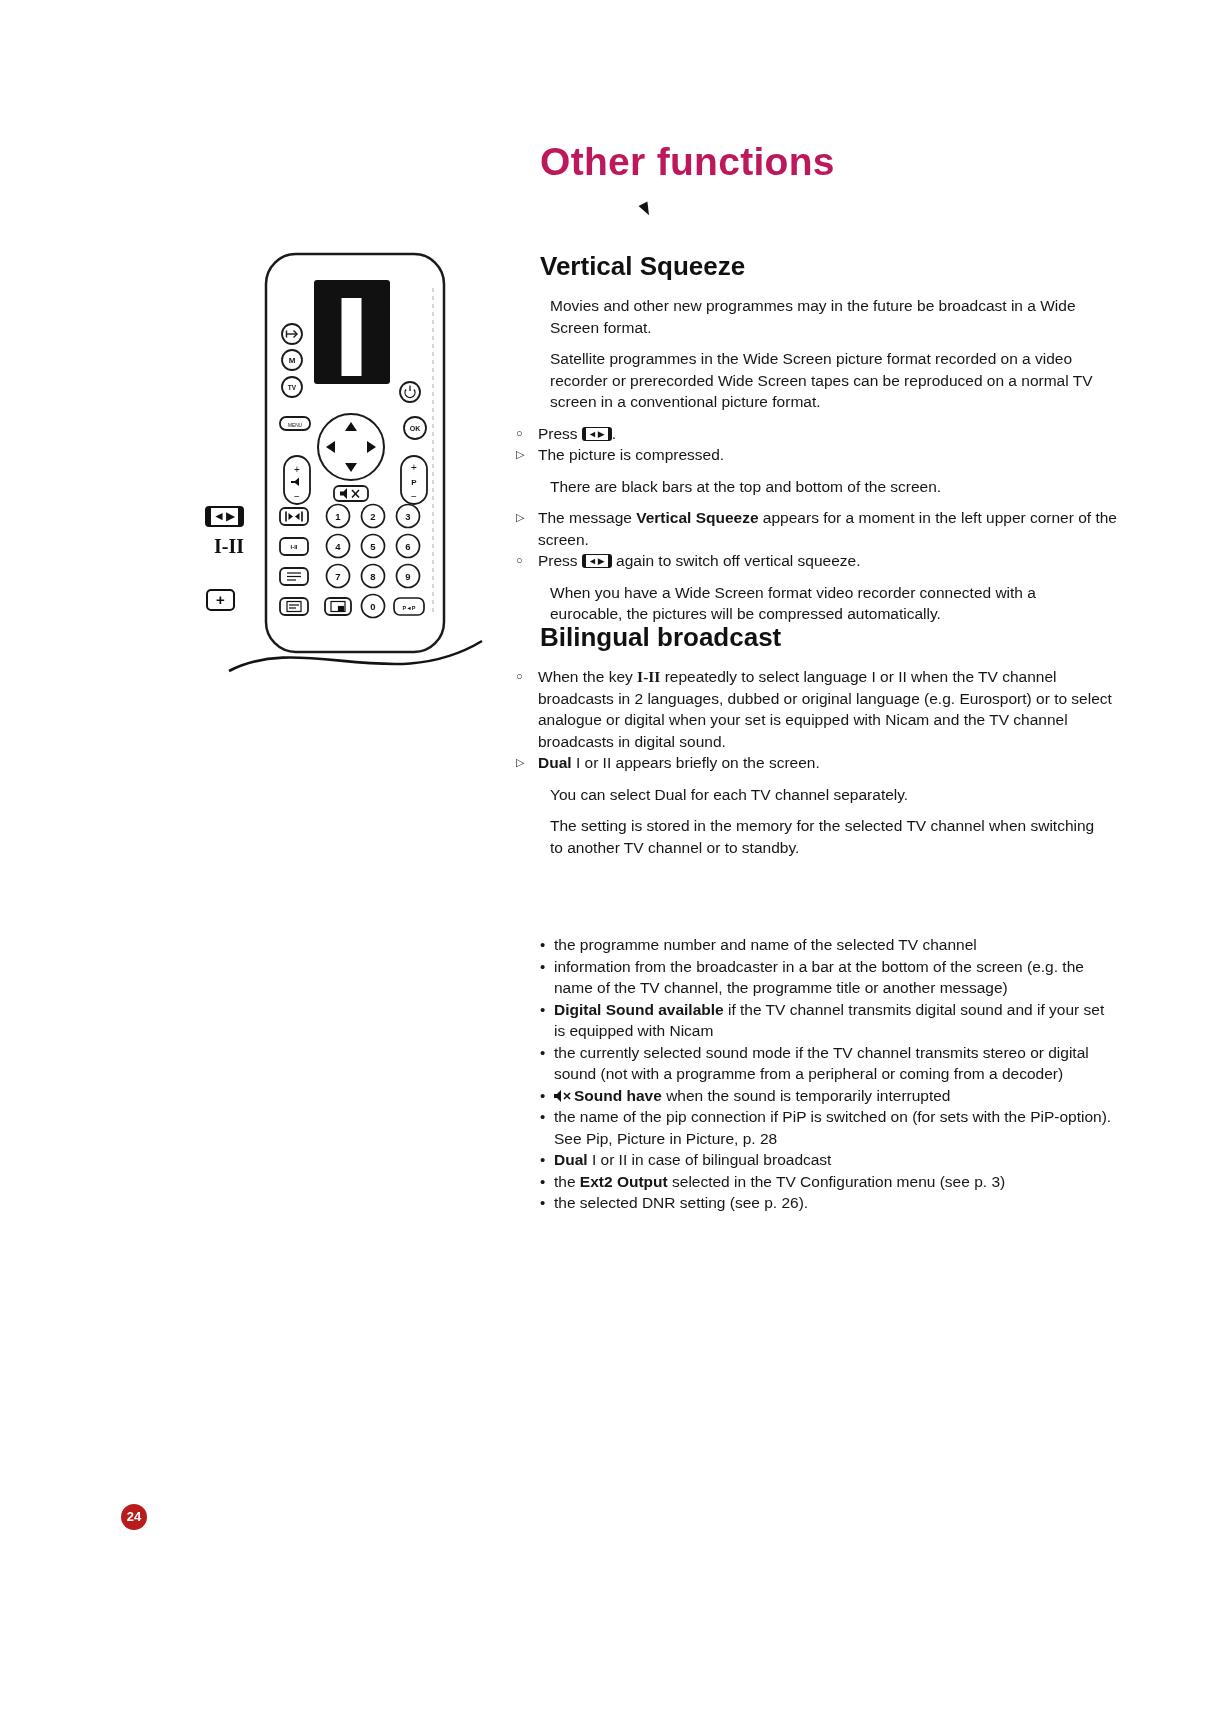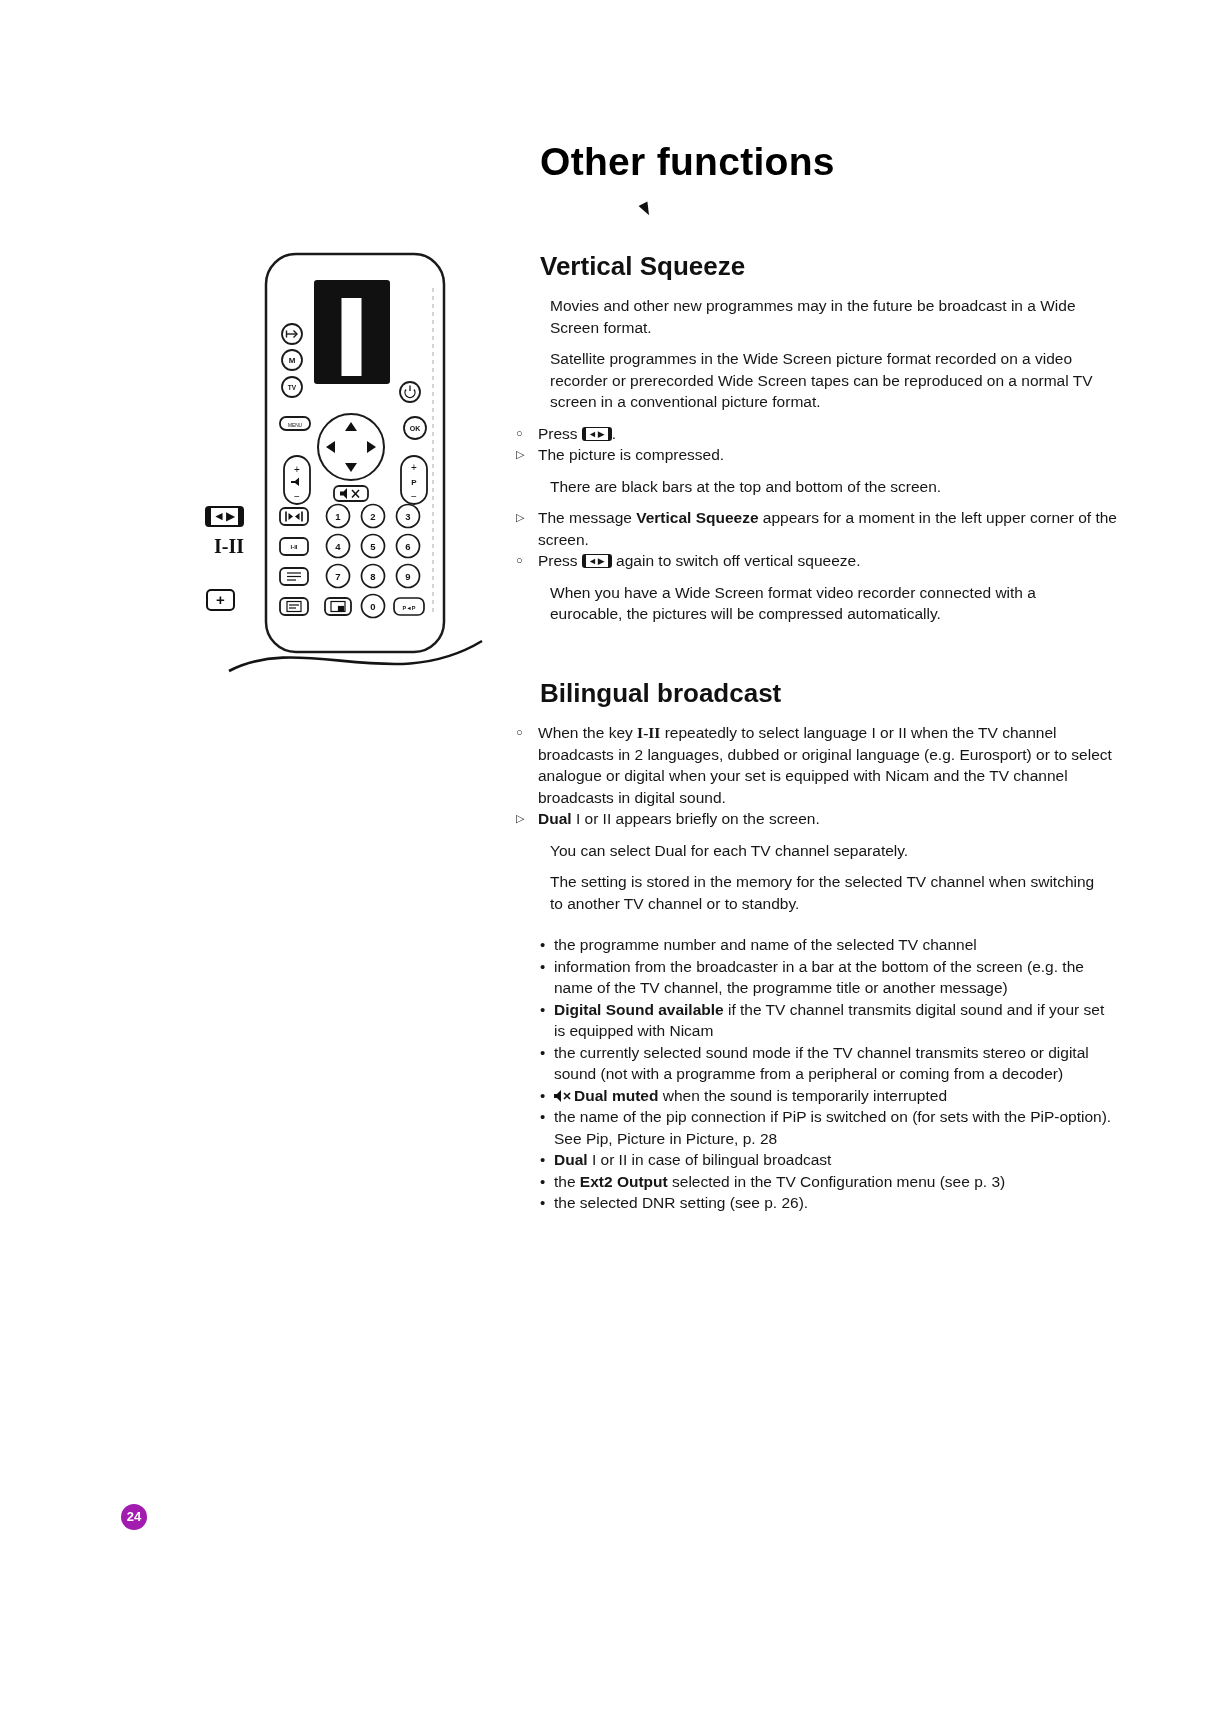--- a/index.html
+++ b/index.html
@@ -2,21 +2,21 @@
 <html><head>
 <meta charset="utf-8">
 <style>
   html,body{margin:0;padding:0;}
   body{
     width:1221px;height:1710px;position:relative;background:#ffffff;
     font-family:"Liberation Sans",sans-serif;color:#161616;
     -webkit-font-smoothing:antialiased;overflow:hidden;
   }
   .sec{position:absolute;left:540px;width:578px;}
-  h1{font-size:39px;font-weight:700;margin:0;letter-spacing:.3px;color:#000000;}
+  h1{font-size:39px;font-weight:700;margin:0;letter-spacing:.3px;color:#be185d;}
   h2{font-size:26px;font-weight:700;margin:0 0 13px 0;color:#111;}
   .bd{font-size:15.5px;line-height:21.5px;}
   .line{margin:10px;}
   .b{display:flex;align-items:flex-start;}
   .m{flex:0 0 22px;margin-left:-24px;font-size:11px;line-height:21.5px;color:#161616;}
   .t{flex:1 1 auto;}
   b{font-weight:700;}
   
   .b-in .m{flex:0 0 14px;margin-left:0;font-size:15px;line-height:21.5px;}
   
@@ -32,21 +32,21 @@
   .mkey-dual{position:absolute;left:214px;top:535px;font-family:"Liberation Serif",serif;
         font-weight:700;font-size:20px;color:#111;}
   .mkey-plus{position:absolute;left:206px;top:589px;border:2.5px solid #111;border-radius:5px;
         width:25px;height:18px;text-align:center;font-size:15px;font-weight:700;line-height:18px;color:#111;}
   .remote{position:absolute;left:228px;top:240px;}
   .remote text{font-family:"Liberation Sans",sans-serif;fill:#141414;}
   .pointer{position:absolute;left:641px;top:203px;width:0;height:0;
         border-left:5px solid transparent;border-right:5px solid transparent;
         border-top:13px solid #111;transform:rotate(-28deg);}
   .badge{position:absolute;left:121px;top:1504px;width:26px;height:26px;border-radius:50%;
-        background:#a21caf;color:#fff;text-align:center;line-height:26px;
+        background:#b91c1c;color:#fff;text-align:center;line-height:26px;
         font-size:13px;font-weight:700;}
   .muteicon{display:inline-block;vertical-align:-1px;margin-right:3px;}
 </style>
 </head>
 <body>
 
 <div>
 
   <h1 class="sec" style="top:140px;">Other functions</h1>
   <div class="pointer"></div>
@@ -207,21 +207,21 @@
       <div class="b">
         <span class="m">○</span>
         <span class="t"><span>Press</span>
           <span class="ikey ikey-wide">◄▶</span>
           <span>again to switch off vertical squeeze.</span></span>
       </div>
       <div class="line">When you have a Wide Screen format video recorder connected with a eurocable, the pictures will be compressed automatically.</div>
     </div>
   </section>
 
-  <section class="sec" style="top:678px;">
+  <section class="sec" style="top:622px;">
     <h2>Bilingual broadcast</h2>
     <div class="bd">
       <div class="b">
         <span class="m">○</span>
         <span class="t"><span>When the key</span>
           <span class="dualkey">I-II</span>
           <span>repeatedly to select language I or II when the TV channel broadcasts in 2 languages, dubbed or original language (e.g. Eurosport) or to select analogue or digital when your set is equipped with Nicam and the TV channel broadcasts in digital sound.</span></span>
       </div>
       <div class="b">
         <span class="m">▷</span>
@@ -250,21 +250,21 @@
       <div class="b b-in">
         <span class="m">•</span>
         <span class="t"><span>the currently selected sound mode if the TV channel transmits stereo or digital sound (not with a programme from a peripheral or coming from a decoder)</span></span>
       </div>
       <div class="b b-in">
         <span class="m">•</span>
         <span class="t"><svg class="muteicon" width="17" height="12" viewBox="0 0 17 12">
               <polygon points="0,4 3,4 7,0 7,12 3,8 0,8" fill="#111"></polygon>
               <line x1="10" y1="3" x2="16" y2="9" stroke="#111" stroke-width="1.6"></line>
               <line x1="16" y1="3" x2="10" y2="9" stroke="#111" stroke-width="1.6"></line>
-            </svg><b>Dual muted</b><span> when the sound is temporarily interrupted</span></span>
+            </svg><b>Sound have</b><span> when the sound is temporarily interrupted</span></span>
       </div>
       <div class="b b-in">
         <span class="m">•</span>
         <span class="t"><span>the name of the pip connection if PiP is switched on (for sets with the PiP-option). See Pip, Picture in Picture, p. 28</span></span>
       </div>
       <div class="b b-in">
         <span class="m">•</span>
         <span class="t"><b>Dual</b><span> I or II in case of bilingual broadcast</span></span>
       </div>
       <div class="b b-in">

